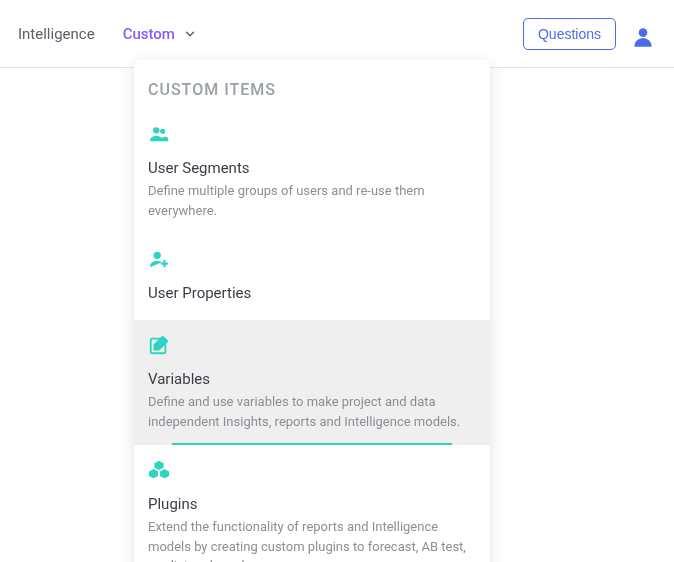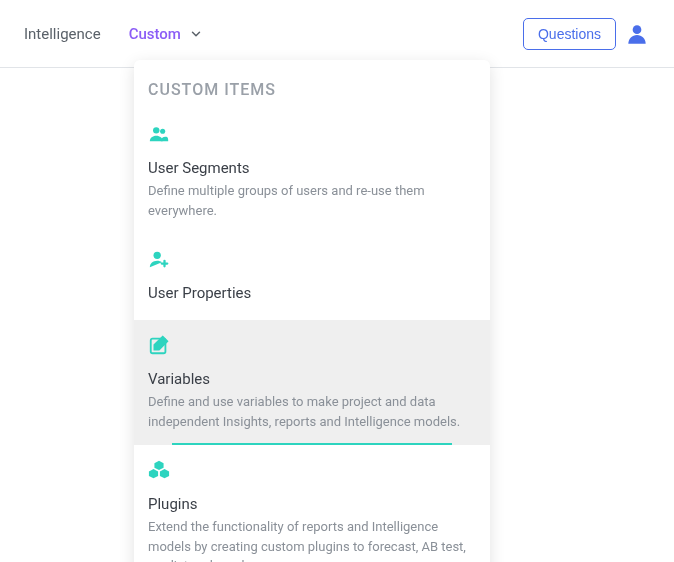--- a/index.html
+++ b/index.html
@@ -9,21 +9,21 @@
       color: #5a6169;
       width: 674px;
       height: 562px;
       overflow: hidden;
       position: relative;
     }
     .topbar {
       display: flex;
       align-items: center;
       height: 68px;
-      padding: 0 24px;
+      padding: 0 18px;
       border-bottom: 1px solid #e1e4e8;
     }
     .nav-item {
       font-size: 15px;
       color: #5a6169;
       margin-right: 28px;
       cursor: pointer;
     }
     .nav-item.active {
       color: #8b5cf6;
@@ -32,22 +32,22 @@
       align-items: center;
       gap: 8px;
     }
     .chevron-down {
       width: 14px;
       height: 14px;
     }
     .topbar-right {
       margin-left: auto;
       display: flex;
-      align-items: center;
-      gap: 8px;
+      align-items: flex-end;
+      gap: 14px;
     }
     .questions-btn {
       border: 1px solid #4a6eea;
       color: #4a6eea;
       background: #fff;
       border-radius: 5px;
       padding: 7px 14px;
       font-size: 14px;
       cursor: pointer;
     }

